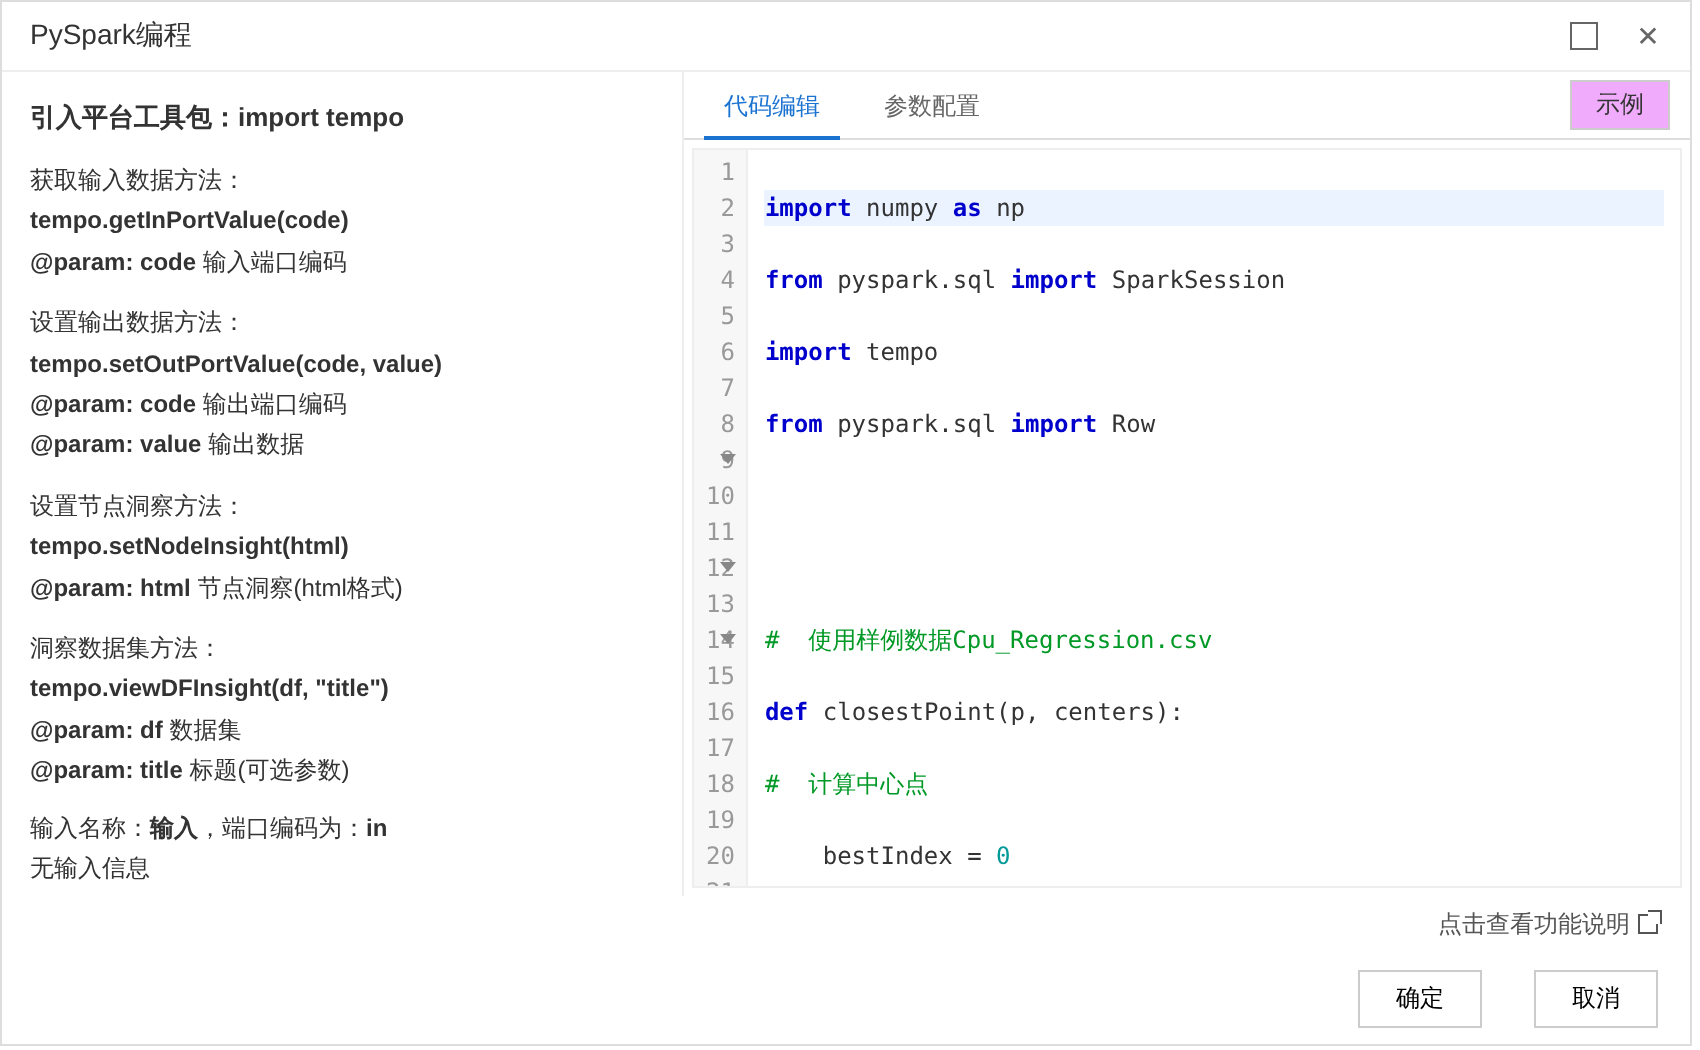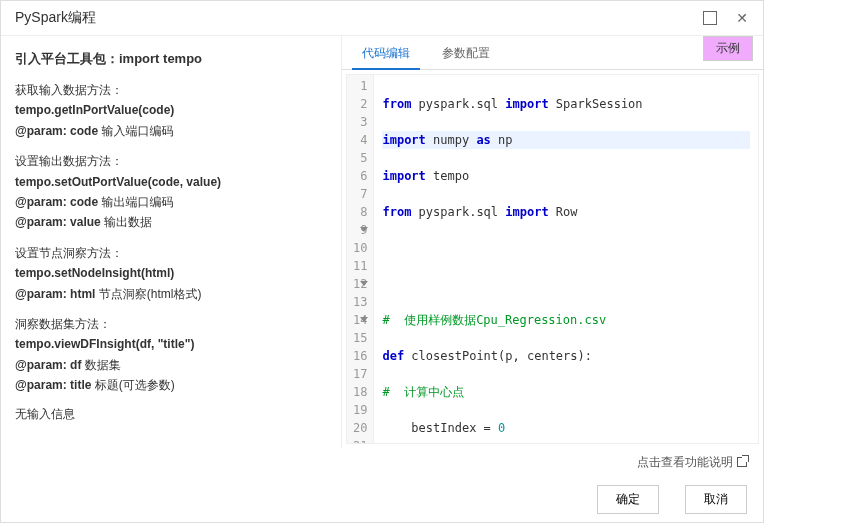--- a/index.html
+++ b/index.html
@@ -1,37 +1,37 @@
 <!DOCTYPE html>
 <html><head>
 <meta charset="utf-8">
 <style>
 * { box-sizing: border-box; margin: 0; padding: 0; }
 body { font-family: "Microsoft YaHei", Arial, sans-serif; font-size: 12px; color: #333; background: #fff; width: 850px; height: 525px; overflow: hidden; position: relative; }
 
-.modal { border: 1px solid #ddd; width: 764px; height: 523px; display: flex; flex-direction: column; }
+.modal { border: 1px solid #ddd; width: 846px; height: 523px; display: flex; flex-direction: column; }
 
 .titlebar { display: flex; align-items: center; justify-content: space-between; padding: 8px 14px; border-bottom: 1px solid #eee; }
 .titlebar .title { font-size: 14px; color: #333; }
 .titlebar .win-ctl { display: flex; gap: 18px; }
 .titlebar .win-ctl span { width: 14px; height: 14px; display: inline-flex; align-items: center; justify-content: center; cursor: pointer; color: #666; font-size: 14px; }
 .sq { border: 1px solid #666; width: 11px; height: 11px; }
 
 .body { display: flex; flex: 1; overflow: hidden; }
 
 .left { width: 340px; padding: 12px 14px; overflow-y: auto; font-size: 12px; line-height: 1.7; }
 .left .hdr { font-size: 13px; font-weight: bold; margin-bottom: 10px; }
 .left .sec { margin: 10px 0 8px; }
 .left .meth { font-weight: bold; }
 .left .prm { }
 .left .prm b { font-weight: bold; }
 .left .io { margin-top: 8px; }
 
 .right { flex: 1; display: flex; flex-direction: column; border-left: 1px solid #eee; }
-.tabs { display: flex; align-items: flex-start; border-bottom: 1px solid #ddd; height: 34px; padding: 0 10px; }
+.tabs { display: flex; align-items: center; border-bottom: 1px solid #ddd; height: 34px; padding: 0 10px; }
 .tab { padding: 0 10px; height: 34px; line-height: 34px; margin-right: 12px; cursor: pointer; color: #666; }
 .tab.active { color: #1b73d1; border-bottom: 2px solid #1b73d1; }
 .btn-ex { margin-left: auto; border: 1px solid #ccc; padding: 3px 12px; cursor: pointer; background: #f0abfc; }
 
 .editor { flex: 1; display: flex; overflow: hidden; font-family: Consolas, Monaco, monospace; font-size: 12px; line-height: 18px; border: 1px solid #eee; margin: 4px; }
 .gutter { background: #f7f7f7; color: #999; text-align: right; padding: 2px 6px; user-select: none; border-right: 1px solid #eee; }
 .gutter div { height: 18px; }
 .gutter .fold { position: relative; }
 .gutter .fold::after { content: ""; position: absolute; right: -1px; top: 6px; width: 0; height: 0; border-left: 4px solid transparent; border-right: 4px solid transparent; border-top: 5px solid #888; }
 .code { padding: 2px 8px; white-space: pre; overflow: auto; flex: 1; }
@@ -88,20 +88,23 @@
         <div class="prm"><b>@param: html</b><span> 节点洞察(html格式)</span></div>
       </div>
 
       <div class="sec">
         <div>洞察数据集方法：</div>
         <div class="meth">tempo.viewDFInsight(df, "title")</div>
         <div class="prm"><b>@param: df</b><span> 数据集</span></div>
         <div class="prm"><b>@param: title</b><span> 标题(可选参数)</span></div>
       </div>
 
+      <div class="io">
+        <span>输入名称：</span><b>输入</b><span>，端口编码为：</span><b>in</b>
+      </div>
       <div>无输入信息</div>
 
     </div>
 
     <div class="right">
       <div class="tabs">
         <div class="tab active">代码编辑</div>
         <div class="tab">参数配置</div>
         <span class="btn-ex">示例</span>
       </div>
@@ -124,22 +127,22 @@
             <div class="fold">14</div>
             <div>15</div>
             <div>16</div>
             <div>17</div>
             <div>18</div>
             <div>19</div>
             <div>20</div>
             <div class="fold">21</div>
         </div>
         <div class="code">
+<div class="ln hl"><span class="kw">import</span><span> numpy </span><span class="kw">as</span><span> np</span></div>
 <div class="ln"><span class="kw">from</span><span> pyspark.sql </span><span class="kw">import</span><span> SparkSession</span></div>
-<div class="ln hl"><span class="kw">import</span><span> numpy </span><span class="kw">as</span><span> np</span></div>
 <div class="ln"><span class="kw">import</span><span> tempo</span></div>
 <div class="ln"><span class="kw">from</span><span> pyspark.sql </span><span class="kw">import</span><span> Row</span></div>
 <div class="ln"></div>
 <div class="ln"></div>
 <div class="ln"><span class="cmt">#  使用样例数据Cpu_Regression.csv</span></div>
 <div class="ln"><span class="kw">def</span><span> closestPoint(p, centers):</span></div>
 <div class="ln"><span class="cmt">#  计算中心点</span></div>
 <div class="ln"><span>    bestIndex = </span><span class="num">0</span></div>
 
 

